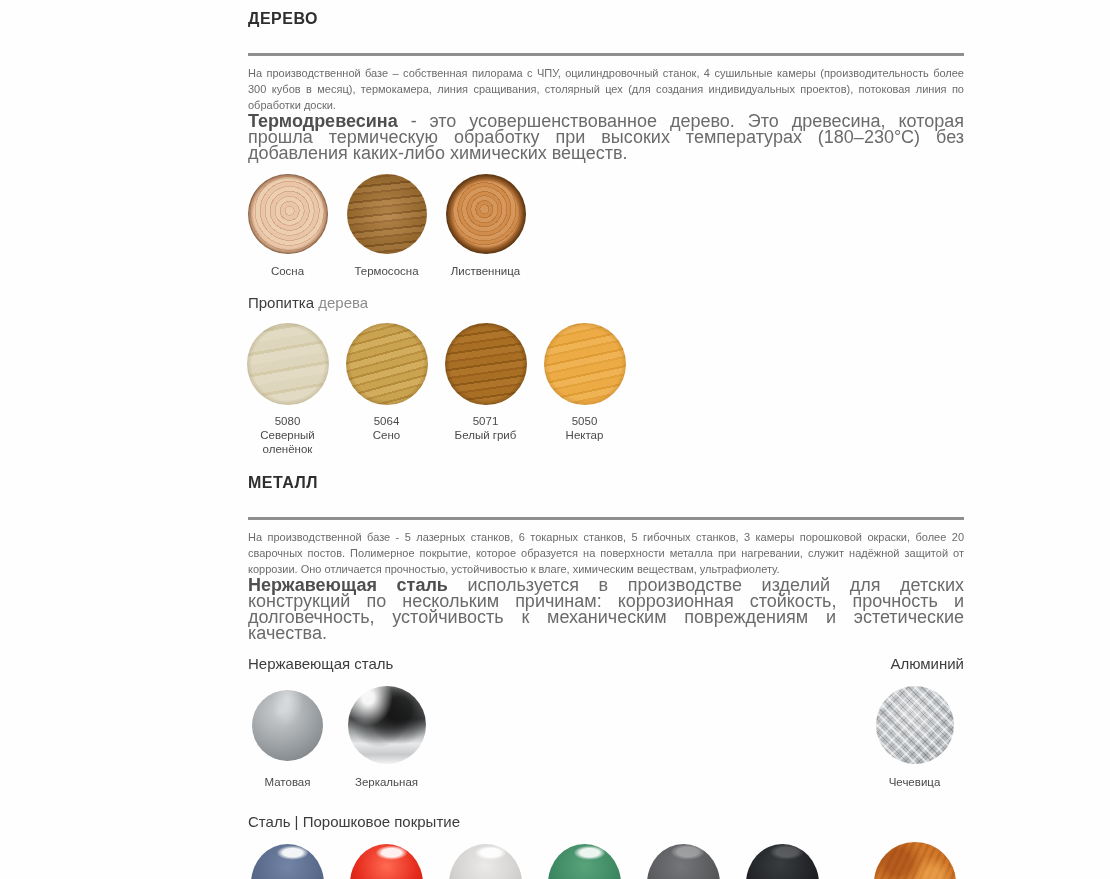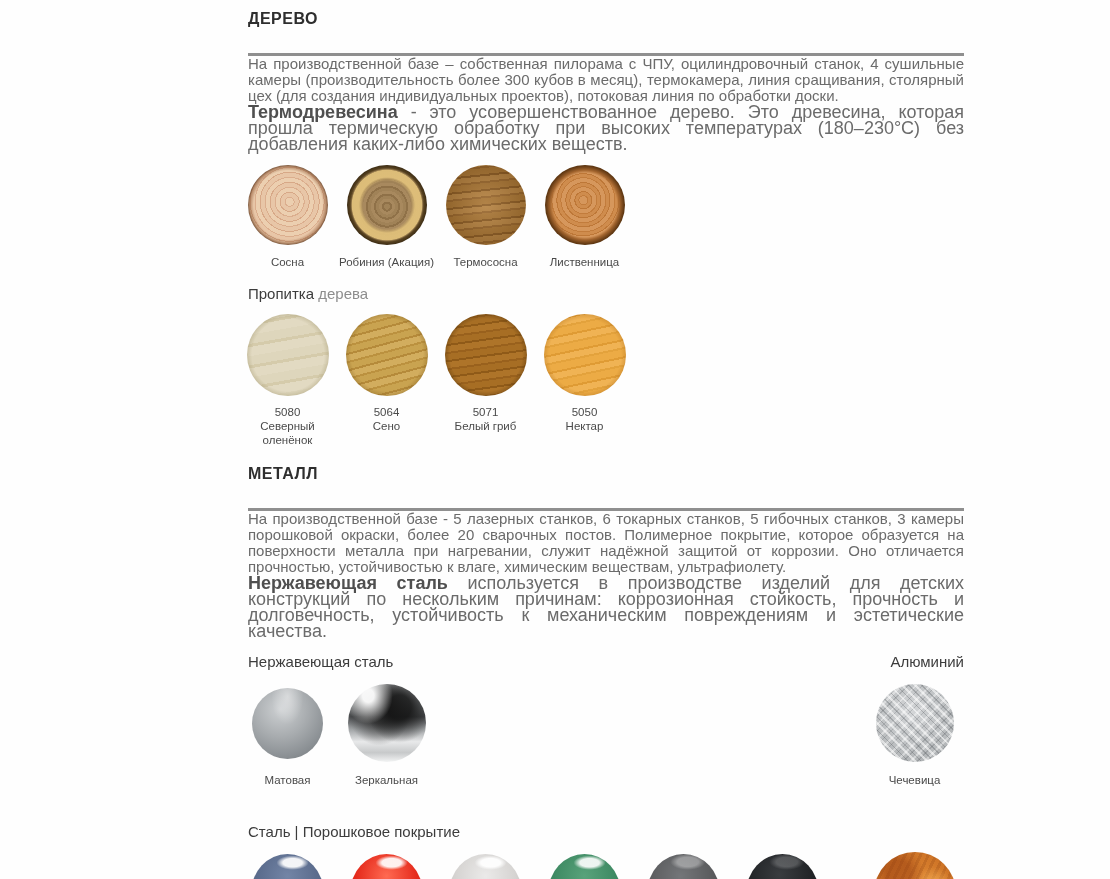--- a/index.html
+++ b/index.html
@@ -5,28 +5,28 @@
   * { box-sizing: border-box; margin: 0; padding: 0; }
   html,body { background:#ffffff; }
   body { font-family: "Liberation Sans", "DejaVu Sans", sans-serif; }
   .page { width:1110px; height:879px; background:#fefefe; position:relative; overflow:hidden; }
   .content { position:absolute; left:248px; top:10px; width:716px; }
 
   h1.sec { font-size:16px; font-weight:700; color:#2e2e2e; letter-spacing:.5px;
            padding-bottom:25px; border-bottom:3px solid #8f8f8f; }
   h1.metal-title { margin-top:18px; }
 
-  p.body { font-size:15px; line-height:16px; color:#6b6b6b; text-align:justify; }
+  p.body { font-size:11px; line-height:16px; color:#6b6b6b; text-align:justify; margin-top:9px; }
   p.body2 { font-size:18px; line-height:16px; color:#6b6b6b; text-align:justify; }
   .lead { font-weight:700; color:#4f4f4f; }
 
   h2.sub { font-size:15px; font-weight:400; color:#3c3c3c; }
   h2 .lt { color:#8d8d8d; }
   .impreg-head { margin-top:16px; }
-  .powder-head { margin-top:36px; }
+  .powder-head { margin-top:24px; }
   .stain-head-row { margin-top:14px; display:flex; justify-content:space-between; align-items:flex-end; }
 
   .row { display:flex; margin-left:-10px; width:726px; }
   .wood-row { margin-top:12px; }
   .impreg-row { margin-top:12px; }
   .steel-row { margin-top:12px; }
   .powder-row { margin-top:12px; }
   .col { width:99px; flex-shrink:0; display:flex; flex-direction:column; align-items:center; }
   .col.right { margin-left:auto; }
 
@@ -121,26 +121,20 @@
 
     <div class="row wood-row">
       <div class="col">
         <div class="wrap">
             <div class="circle c80 tx-pine"></div>
           </div>
         <div class="lbl">Сосна</div>
       </div>
       <div class="col">
         <div class="wrap">
-            <div class="circle c80 tx-robinia"></div>
-          </div>
-        <div class="lbl">Робиния (Акация)</div>
-      </div>
-      <div class="col">
-        <div class="wrap">
             <div class="circle c80 tx-thermo"></div>
           </div>
         <div class="lbl">Термососна</div>
       </div>
       <div class="col">
         <div class="wrap">
             <div class="circle c80 tx-larch"></div>
           </div>
         <div class="lbl">Лиственница</div>
       </div>

